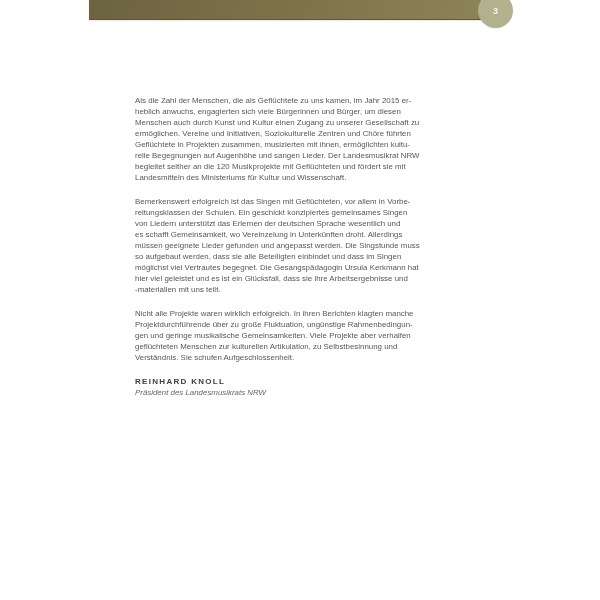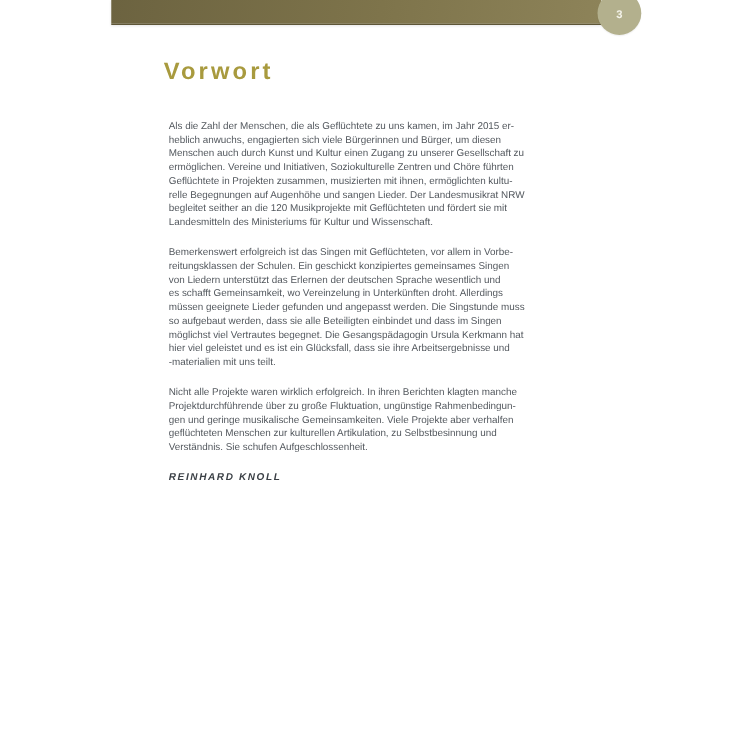--- a/index.html
+++ b/index.html
@@ -62,41 +62,39 @@
   }
   .signature {
     margin-top: 6px;
   }
   .sig-name {
     font-size: 8px;
     font-weight: bold;
     letter-spacing: 1.3px;
     color: #3b4046;
     line-height: 11px;
-    font-style: italic;
   }
   .sig-role {
     font-size: 7.9px;
     font-style: italic;
     color: #62676d;
     line-height: 11px;
   }
 </style>
 </head>
 <body>
 
 <div class="page">
 
   <div class="header-bar"></div>
 
   <div class="page-tab">
     <span class="num">3</span>
   </div>
 
-  <h1 class="doc-title">Vorwort</h1>
 
   <div class="body-text">
     <p>Als die Zahl der Menschen, die als Geflüchtete zu uns kamen, im Jahr 2015 er-
 heblich anwuchs, engagierten sich viele Bürgerinnen und Bürger, um diesen
 Menschen auch durch Kunst und Kultur einen Zugang zu unserer Gesellschaft zu
 ermöglichen. Vereine und Initiativen, Soziokulturelle Zentren und Chöre führten
 Geflüchtete in Projekten zusammen, musizierten mit ihnen, ermöglichten kultu-
 relle Begegnungen auf Augenhöhe und sangen Lieder. Der Landesmusikrat NRW
 begleitet seither an die 120 Musikprojekte mit Geflüchteten und fördert sie mit
 Landesmitteln des Ministeriums für Kultur und Wissenschaft.</p>
@@ -110,16 +108,17 @@
 hier viel geleistet und es ist ein Glücksfall, dass sie ihre Arbeitsergebnisse und
 -materialien mit uns teilt.</p>
     <p>Nicht alle Projekte waren wirklich erfolgreich. In ihren Berichten klagten manche
 Projektdurchführende über zu große Fluktuation, ungünstige Rahmenbedingun-
 gen und geringe musikalische Gemeinsamkeiten. Viele Projekte aber verhalfen
 geflüchteten Menschen zur kulturellen Artikulation, zu Selbstbesinnung und
 Verständnis. Sie schufen Aufgeschlossenheit.</p>
 
     <div class="signature">
       <div class="sig-name">REINHARD KNOLL</div>
+      <div class="sig-role">Präsident des Landesmusikrats NRW</div>
     </div>
   </div>
 
 </div>
 
 </body></html>

